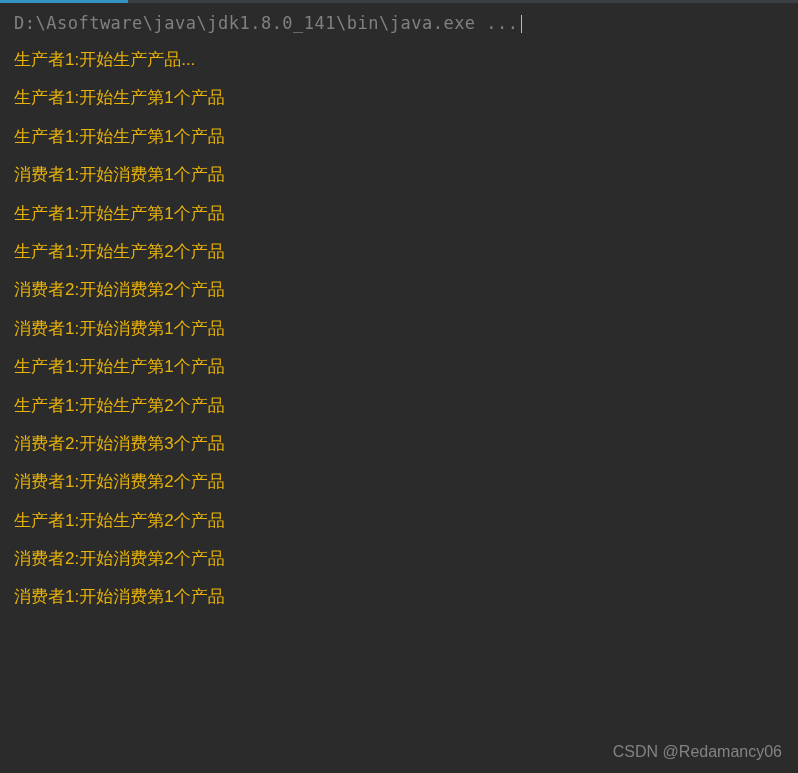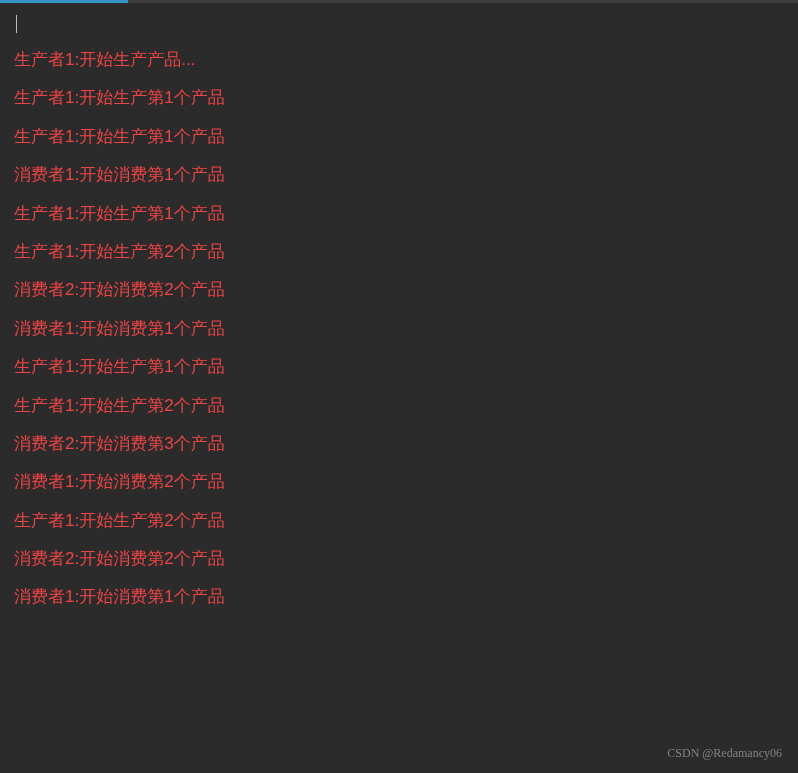--- a/index.html
+++ b/index.html
@@ -42,46 +42,46 @@
     }
     .cursor {
       display: inline-block;
       width: 1px;
       height: 18px;
       background: #bbbbbb;
       vertical-align: middle;
       margin-left: 2px;
     }
     .output-line {
-      color: #ef4444;
+      color: #eab308;
       font-size: 17px;
       padding: 9px 14px;
       font-family: 'Microsoft YaHei', 'SimSun', sans-serif;
       line-height: 1.2;
     }
     .watermark {
       position: absolute;
       bottom: 12px;
       right: 16px;
       color: #999999;
-      font-size: 12px;
-      font-family: Liberation Serif, serif;
+      font-size: 16px;
+      font-family: Liberation Sans, sans-serif;
       opacity: 0.8;
     }
   </style>
 </head>
 <body>
 
 <div class="top-bar">
   <div class="progress-bar"></div>
 </div>
 
 <div class="console">
   <div class="header-line">
-    <span class="cursor"></span>
+    <span>D:\Asoftware\java\jdk1.8.0_141\bin\java.exe ...</span><span class="cursor"></span>
   </div>
   <div class="output-line">生产者1:开始生产产品...</div>
   <div class="output-line">生产者1:开始生产第1个产品</div>
   <div class="output-line">生产者1:开始生产第1个产品</div>
   <div class="output-line">消费者1:开始消费第1个产品</div>
   <div class="output-line">生产者1:开始生产第1个产品</div>
   <div class="output-line">生产者1:开始生产第2个产品</div>
   <div class="output-line">消费者2:开始消费第2个产品</div>
   <div class="output-line">消费者1:开始消费第1个产品</div>
   <div class="output-line">生产者1:开始生产第1个产品</div>

